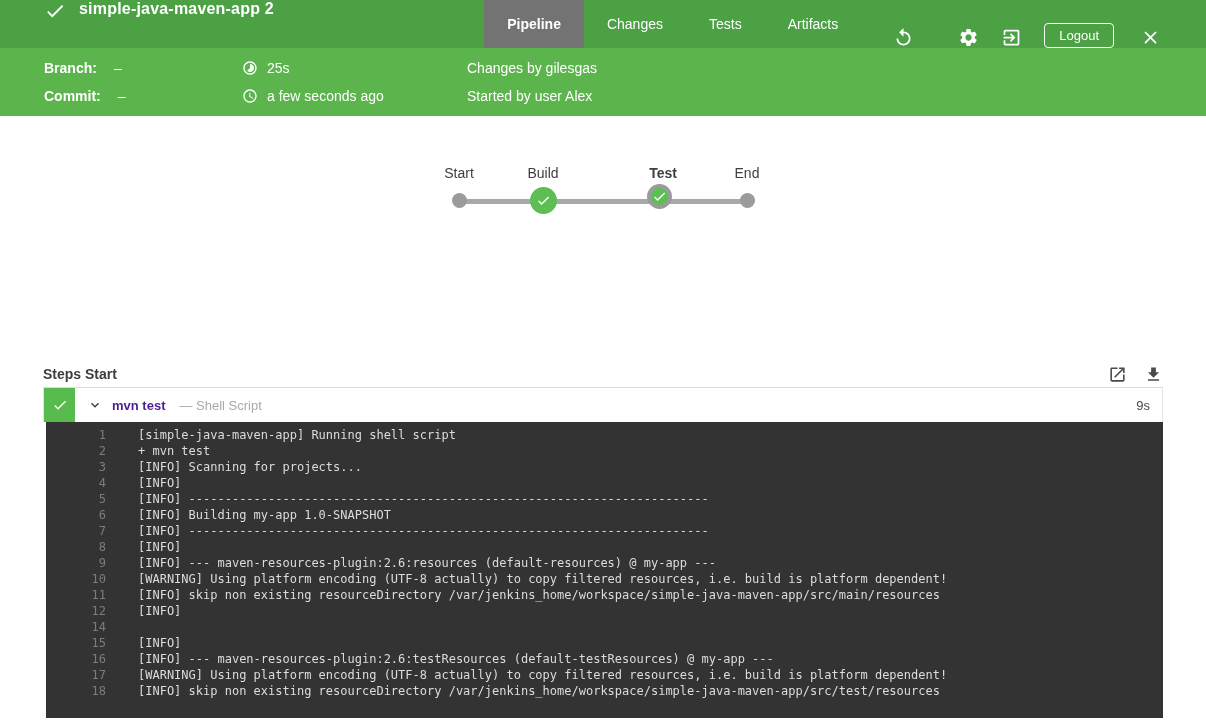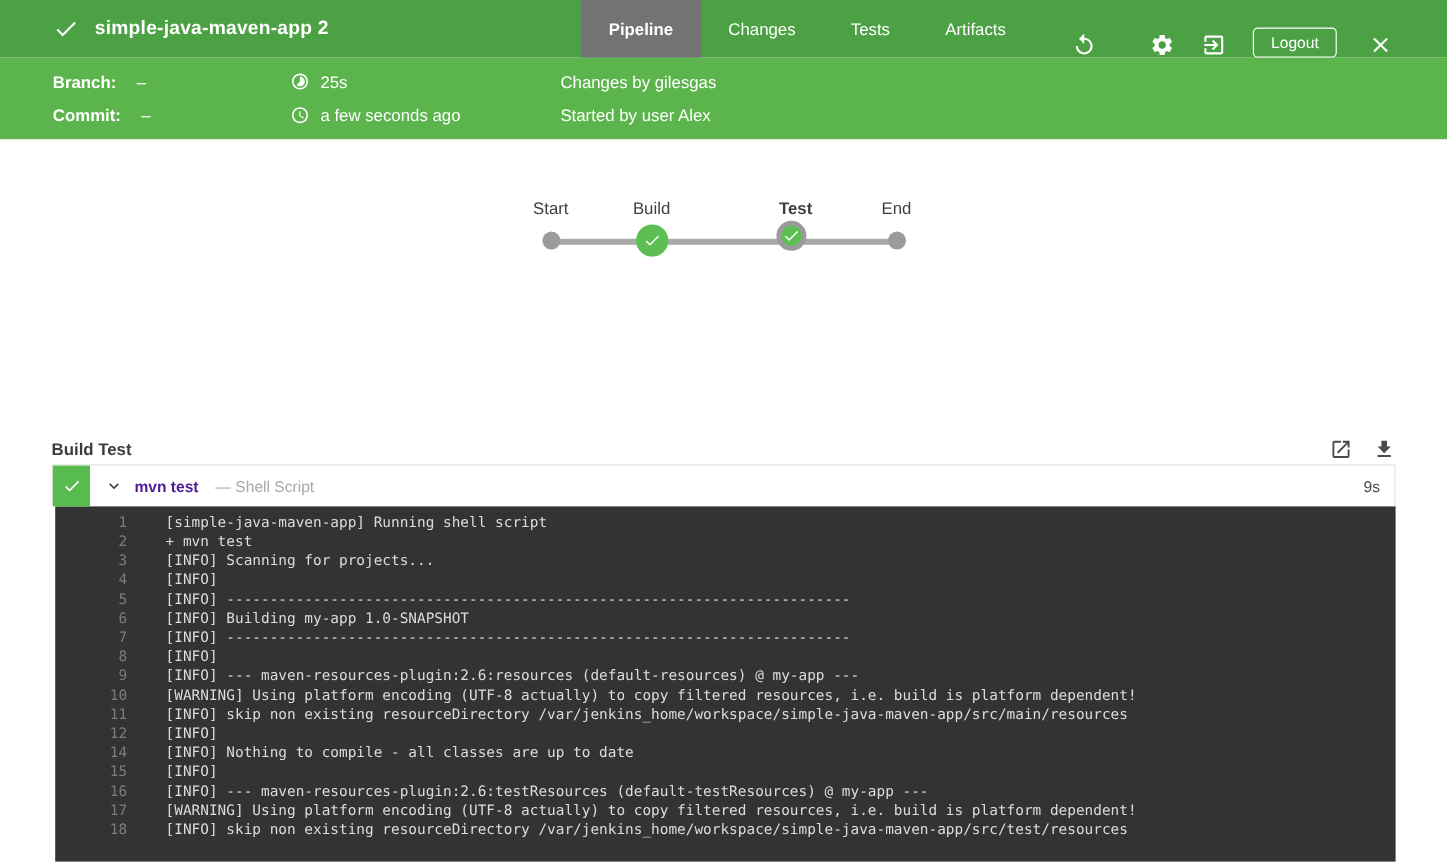--- a/index.html
+++ b/index.html
@@ -8,21 +8,21 @@
     width: 1206px; height: 722px; overflow: hidden;
     background: #ffffff;
     font-family: "Liberation Sans", sans-serif;
   }
 
   
   .topbar {
     height: 48px; background: #4ba143; color: #fff;
     display: flex; align-items: stretch;
   }
-  .topbar-left { display: flex; align-items: center; padding-left: 44px; gap: 13px; }
+  .topbar-left { display: flex; align-items: flex-start; padding-left: 44px; gap: 13px; }
   .run-title { font-size: 16px; font-weight: 700; letter-spacing: .2px; }
   .tabs { display: flex; margin-left: auto; }
   .tab {
     padding: 0 23px; display: flex; align-items: center;
     font-size: 14px; cursor: pointer; color: #fff;
   }
   .tab.active { background: #737373; font-weight: 700; }
   .topbar-actions { display: flex; align-items: flex-end; padding: 0 45px 0 32px; }
   .icon-btn { display: flex; align-items: center; justify-content: center; cursor: pointer; }
   .icon-btn + .icon-btn { margin-left: 22px; }
@@ -204,21 +204,21 @@
       <svg viewBox="0 0 24 24" width="15" height="15">
         <path fill="#fff" d="M9 16.17L4.83 12l-1.42 1.41L9 19 21 7l-1.41-1.41z"></path>
       </svg>
     </div>
     <div class="pnode-label" style="left: 252px;">End</div>
     <div class="pnode-terminal" style="left: 289.5px;"></div>
   </div>
 
 <section class="steps">
   <div class="steps-header">
-    <span class="steps-title">Build Test</span>
+    <span class="steps-title">Steps Start</span>
     <span class="steps-icons">
       <span class="icon-btn">
         <svg viewBox="0 0 24 24" width="19" height="19">
             <path fill="#4a4a4a" d="M19 19H5V5h7V3H5c-1.11 0-2 .9-2 2v14c0 1.1.89 2 2 2h14c1.1 0 2-.9 2-2v-7h-2v7zM14 3v2h3.59l-9.83 9.83 1.41 1.41L19 6.41V10h2V3h-7z"></path>
           </svg>
       </span>
       <span class="icon-btn">
         <svg viewBox="0 0 24 24" width="19" height="19">
             <path fill="#4a4a4a" d="M19 9h-4V3H9v6H5l7 7 7-7zM5 18v2h14v-2H5z"></path>
           </svg>
@@ -286,21 +286,20 @@
       <div class="console-line">
     <span class="line-num">11</span>
     <span class="line-text">[INFO] skip non existing resourceDirectory /var/jenkins_home/workspace/simple-java-maven-app/src/main/resources</span>
   </div>
       <div class="console-line">
     <span class="line-num">12</span>
     <span class="line-text">[INFO]</span>
   </div>
       <div class="console-line">
     <span class="line-num">14</span>
-    <span class="line-text">[INFO] Nothing to compile - all classes are up to date</span>
   </div>
       <div class="console-line">
     <span class="line-num">15</span>
     <span class="line-text">[INFO]</span>
   </div>
       <div class="console-line">
     <span class="line-num">16</span>
     <span class="line-text">[INFO] --- maven-resources-plugin:2.6:testResources (default-testResources) @ my-app ---</span>
   </div>
       <div class="console-line">

